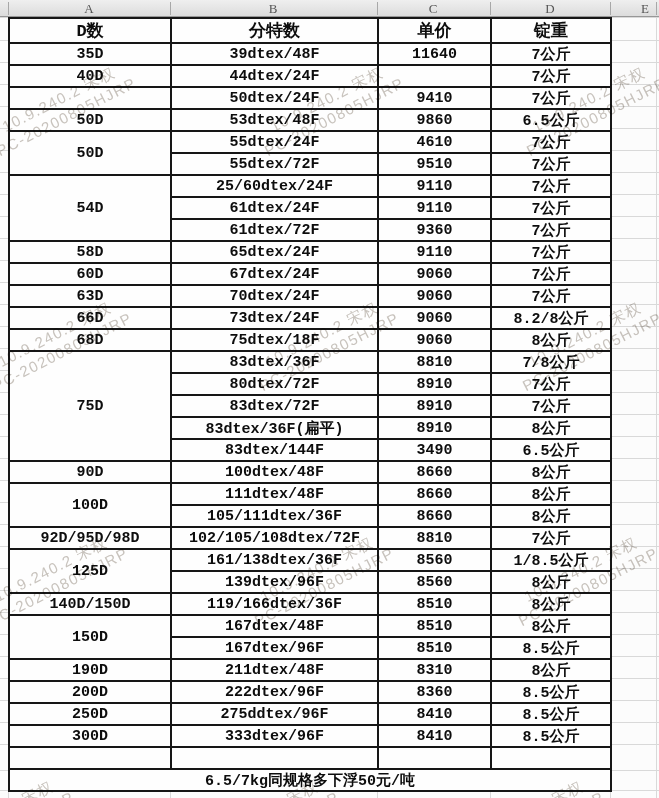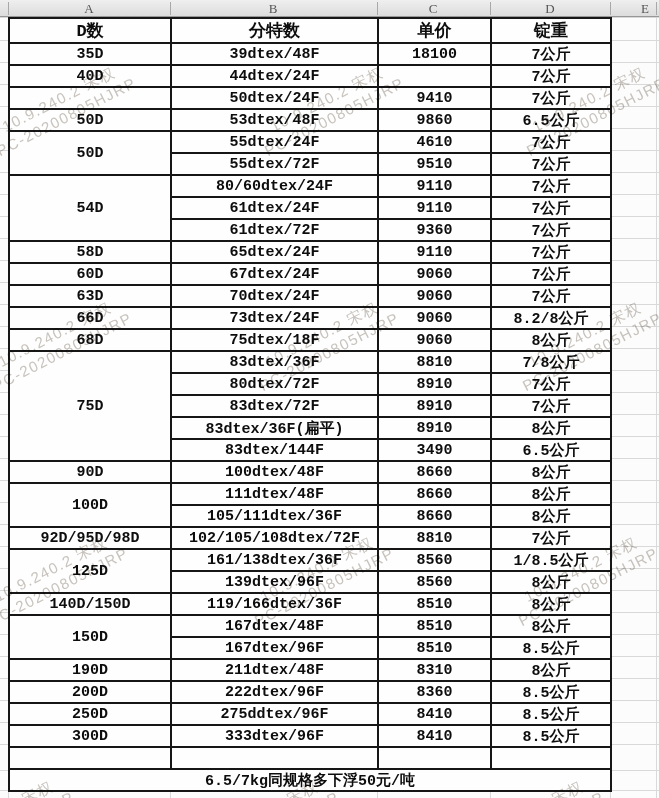--- a/index.html
+++ b/index.html
@@ -135,21 +135,21 @@
         <th>D数</th>
         <th>分特数</th>
         <th>单价</th>
         <th>锭重</th>
       </tr>
     </thead>
     <tbody id="tbody">
         <tr>
           <td class="col-a" rowspan="1">35D</td>
           <td class="col-b">39dtex/48F</td>
-          <td class="col-c">18100</td>
+          <td class="col-c">11640</td>
           <td class="col-d">7公斤</td>
         </tr>
         <tr>
           <td class="col-a" rowspan="1">40D</td>
           <td class="col-b">44dtex/24F</td>
           <td class="col-c"></td>
           <td class="col-d">7公斤</td>
         </tr>
         <tr>
           <td class="col-a" rowspan="1"></td>
@@ -169,21 +169,21 @@
           <td class="col-c">4610</td>
           <td class="col-d">7公斤</td>
         </tr>
         <tr>
           <td class="col-b">55dtex/72F</td>
           <td class="col-c">9510</td>
           <td class="col-d">7公斤</td>
         </tr>
         <tr>
           <td class="col-a" rowspan="3">54D</td>
-          <td class="col-b">80/60dtex/24F</td>
+          <td class="col-b">25/60dtex/24F</td>
           <td class="col-c">9110</td>
           <td class="col-d">7公斤</td>
         </tr>
         <tr>
           <td class="col-b">61dtex/24F</td>
           <td class="col-c">9110</td>
           <td class="col-d">7公斤</td>
         </tr>
         <tr>
           <td class="col-b">61dtex/72F</td>

